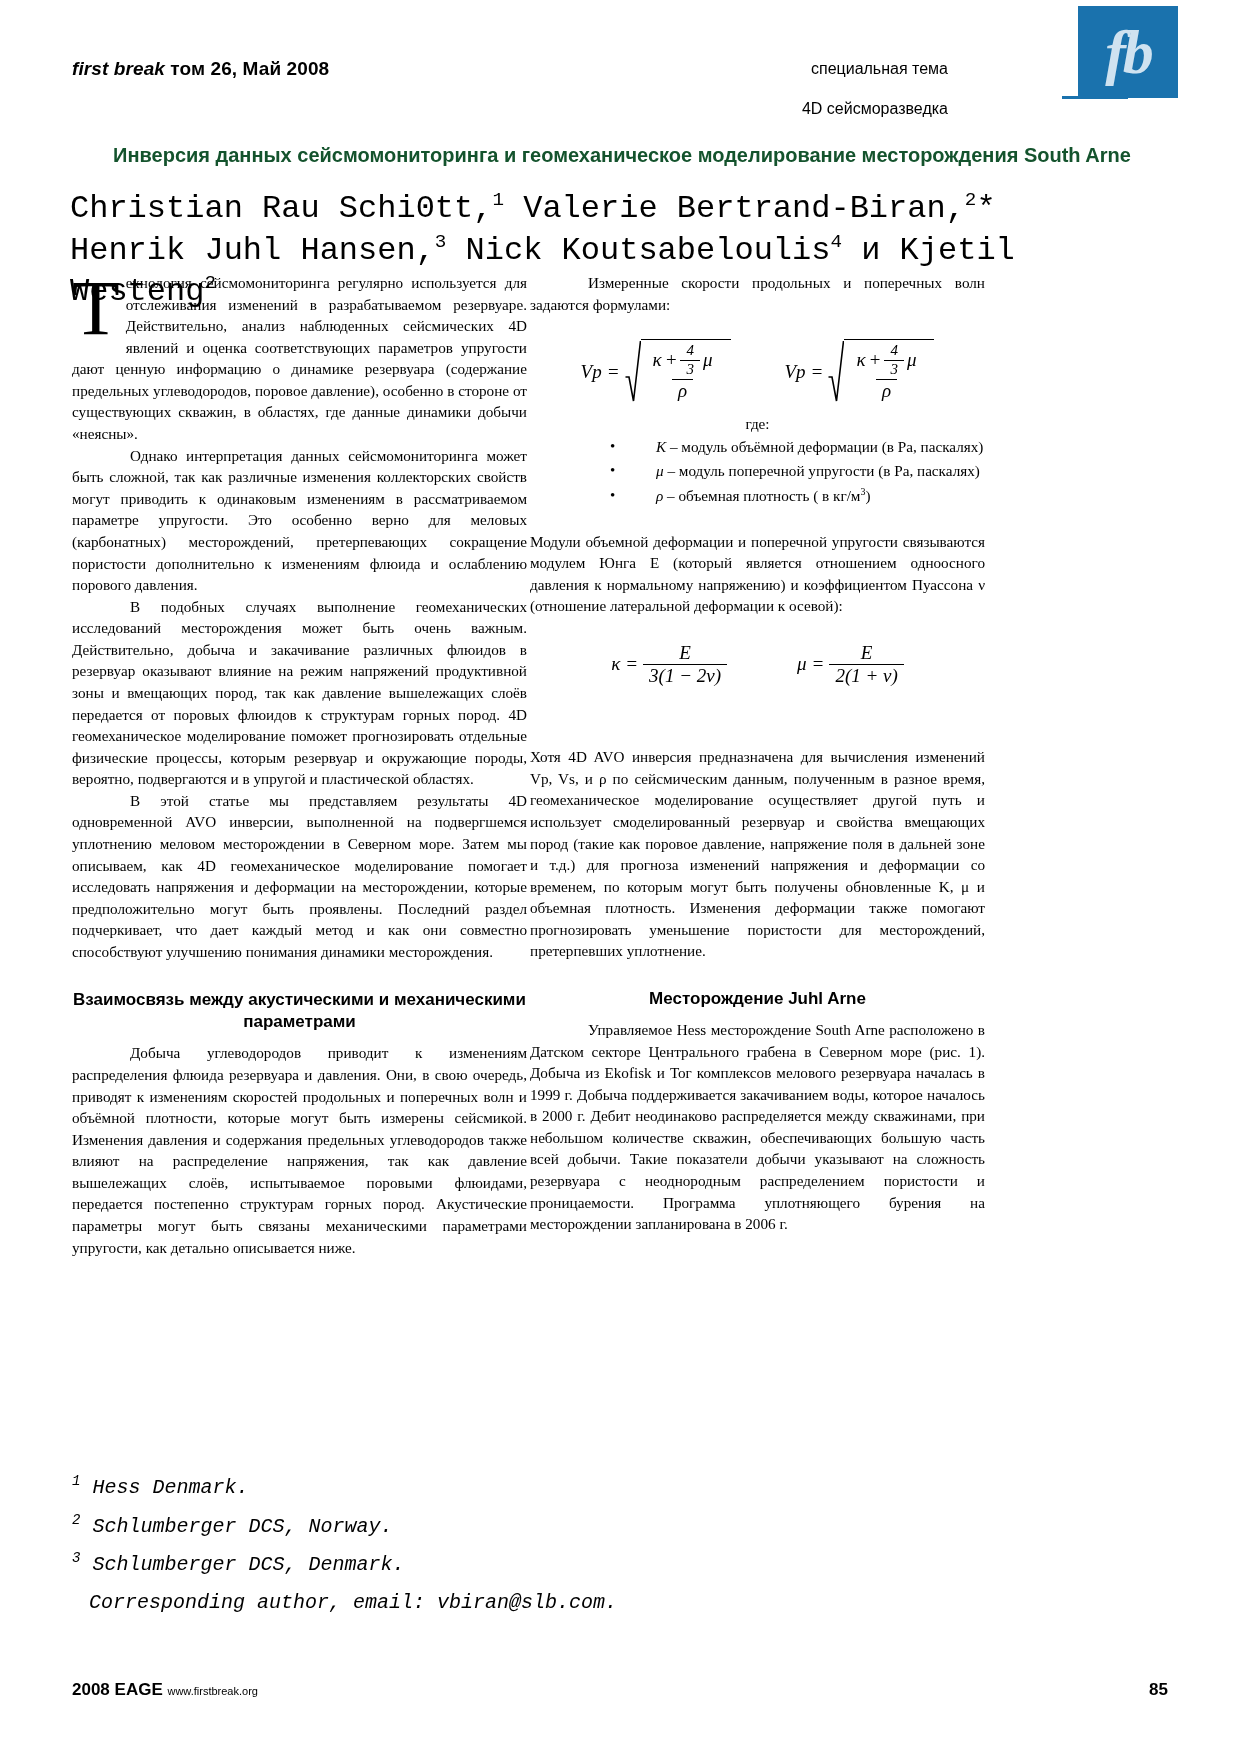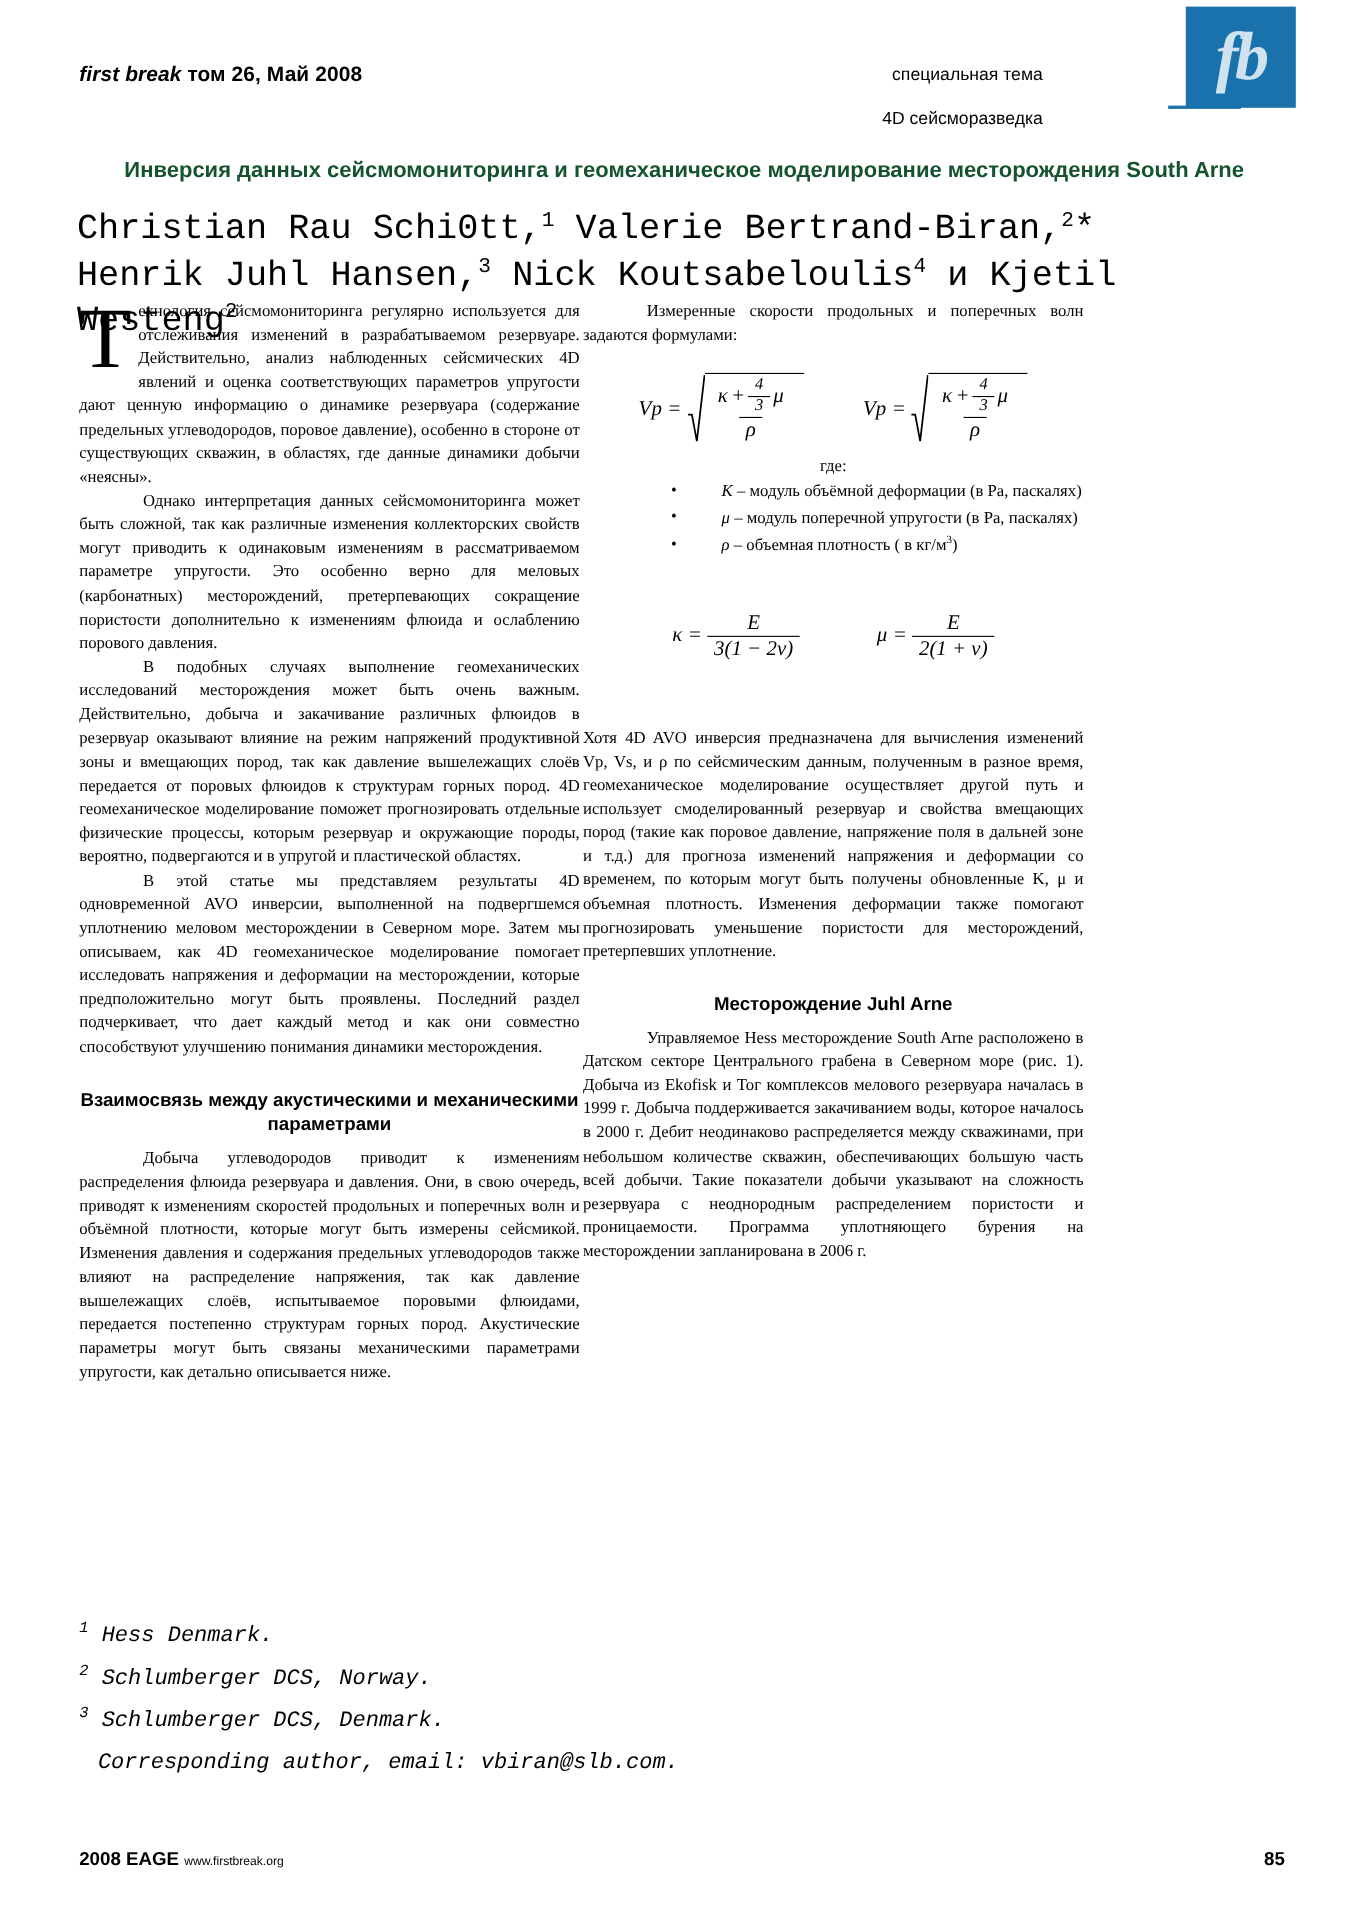--- a/index.html
+++ b/index.html
@@ -360,20 +360,21 @@
     <p class="where noind">где:</p>
 
     <ul class="defs">
       <li><span class="it">K</span><span> – </span><span>модуль объёмной деформации (в Ра, паскалях)</span></li>
       <li><span class="it">μ</span><span> – </span><span>модуль поперечной упругости (в Ра, паскалях)</span></li>
       <li><span class="it">ρ</span><span> – </span><span>объемная плотность ( в кг/м</span><sup class="u">3</sup><span>)</span></li>
     </ul>
 
     <div class="gap-m"></div>
 
+    <p class="noind">Модули объемной деформации и поперечной упругости связываются модулем Юнга Е (который является отношением одноосного давления к нормальному напряжению) и коэффициентом Пуассона ν (отношение латеральной деформации к осевой):</p>
 
     <div class="math-row2">
       <span class="eq">
         <span>κ</span>
         <span>=</span>
         <span class="frac">
           <span class="num">E</span>
           <span class="den">3(1 − 2ν)</span>
         </span>
       </span>

